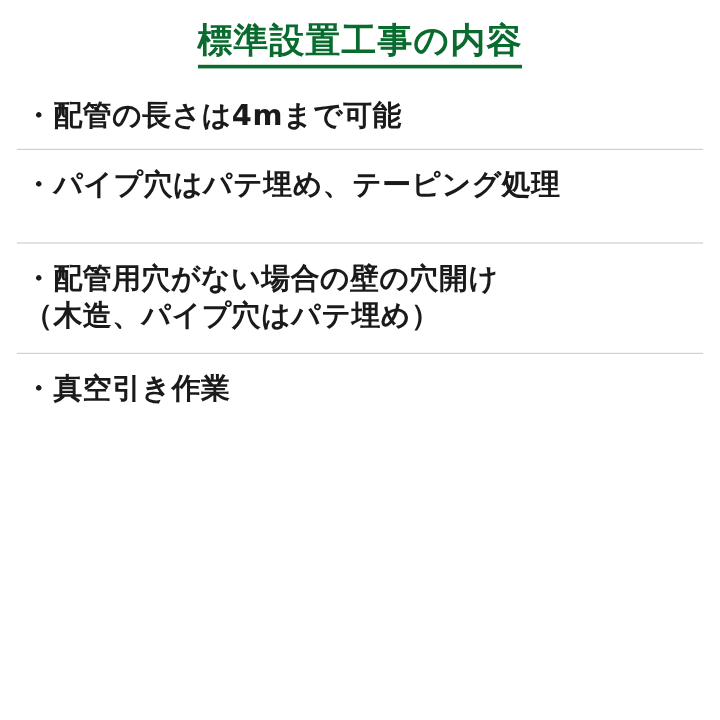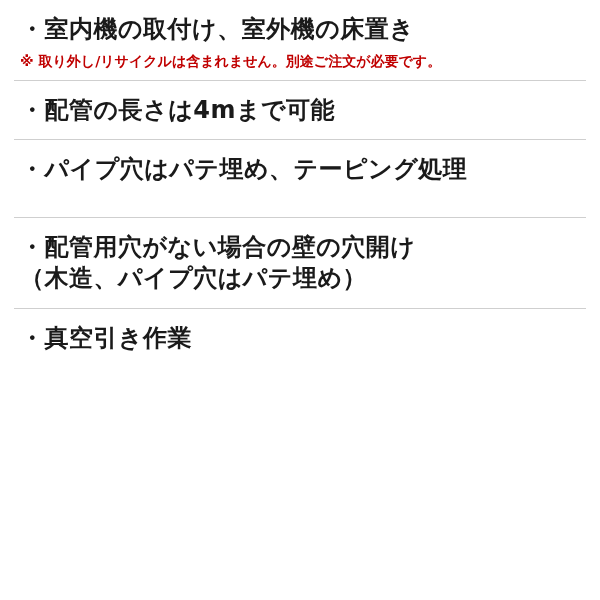--- a/index.html
+++ b/index.html
@@ -69,27 +69,26 @@
   .row-3 { padding-top: 14px; padding-bottom: 14px; }
   .row-4 { padding-top: 14px; padding-bottom: 32px; }
   .row-5 { padding-top: 14px; padding-bottom: 14px; }
   .row-6 { padding-top: 14px; padding-bottom: 14px; }
 </style>
 </head>
 <body>
 
 <div class="page">
 
+  <div class="title-wrap">
+    <div class="title">標準設置工事の内容</div>
+  </div>
 
   <div class="list">
 
-    <div class="row row-1">
-      <div class="row-main">・室内機の取付け、室外機の床置き</div>
-      <div class="row-note">※ 取り外し/リサイクルは含まれません。別途ご注文が必要です。</div>
-    </div>
 
     <div class="row row-2">
       <div class="row-main">・配管の長さは4mまで可能</div>
     </div>
 
 
     <div class="row row-4">
       <div class="row-main">・パイプ穴はパテ埋め、テーピング処理</div>
     </div>
 

